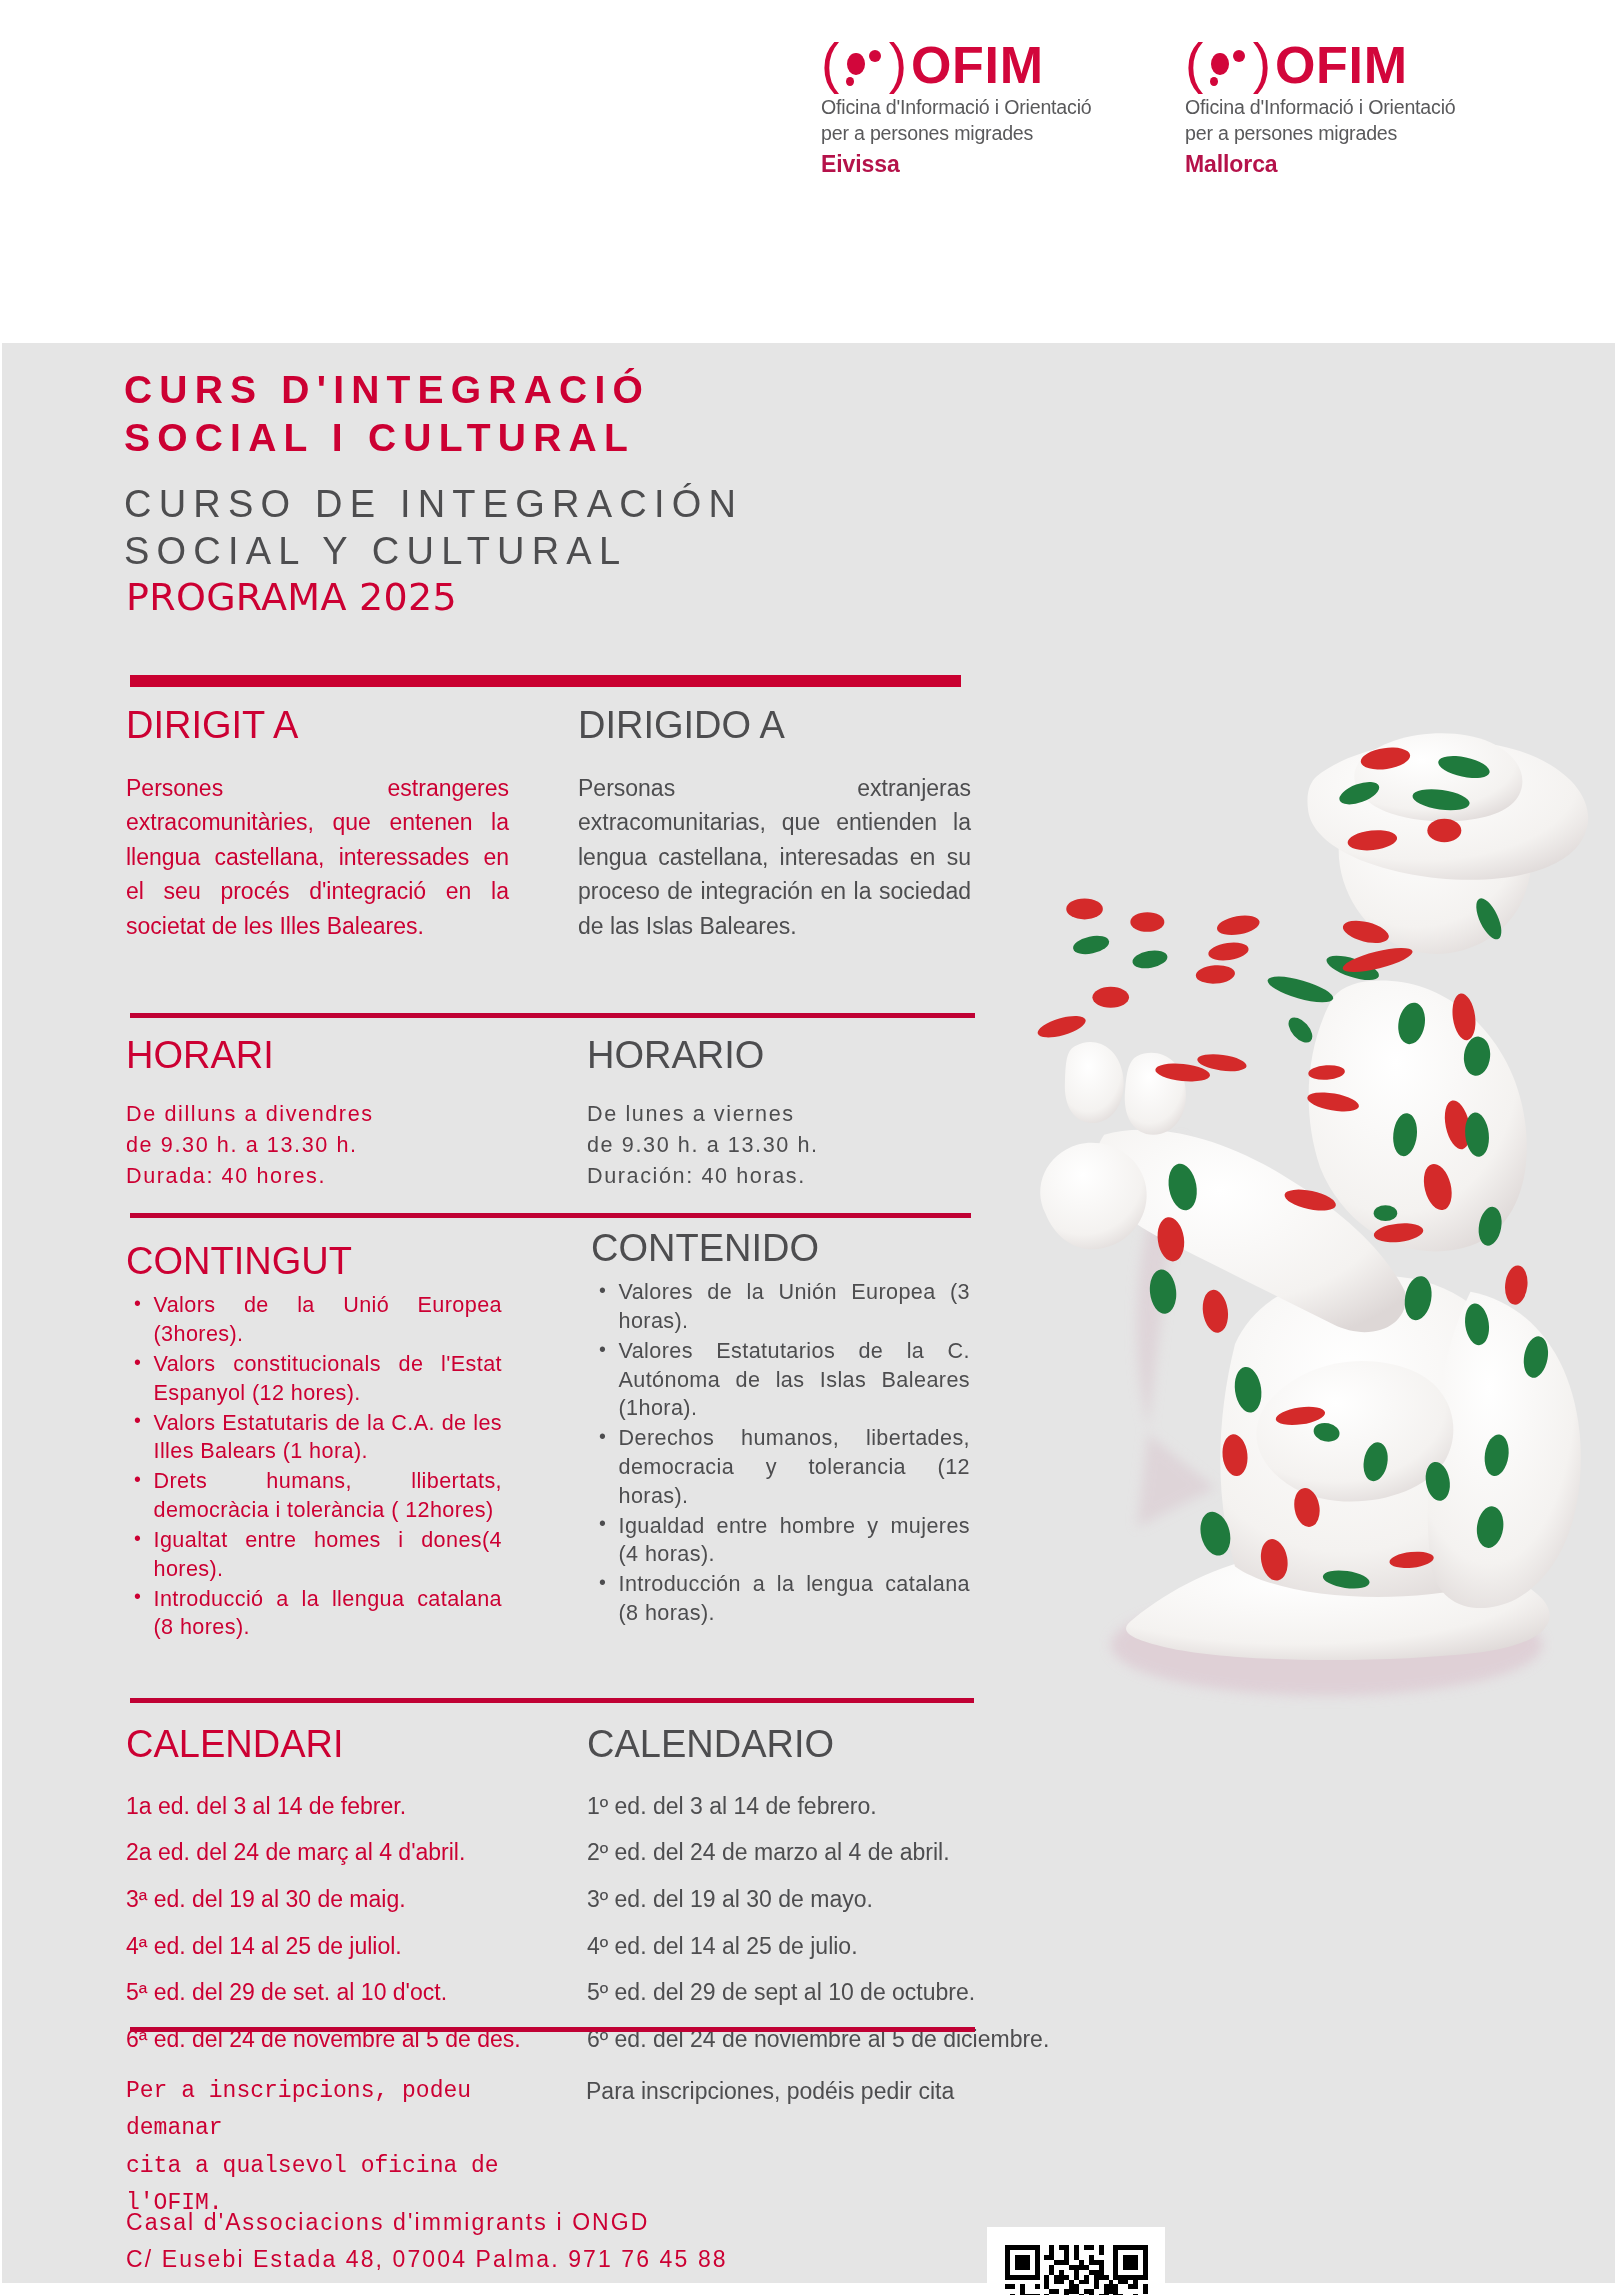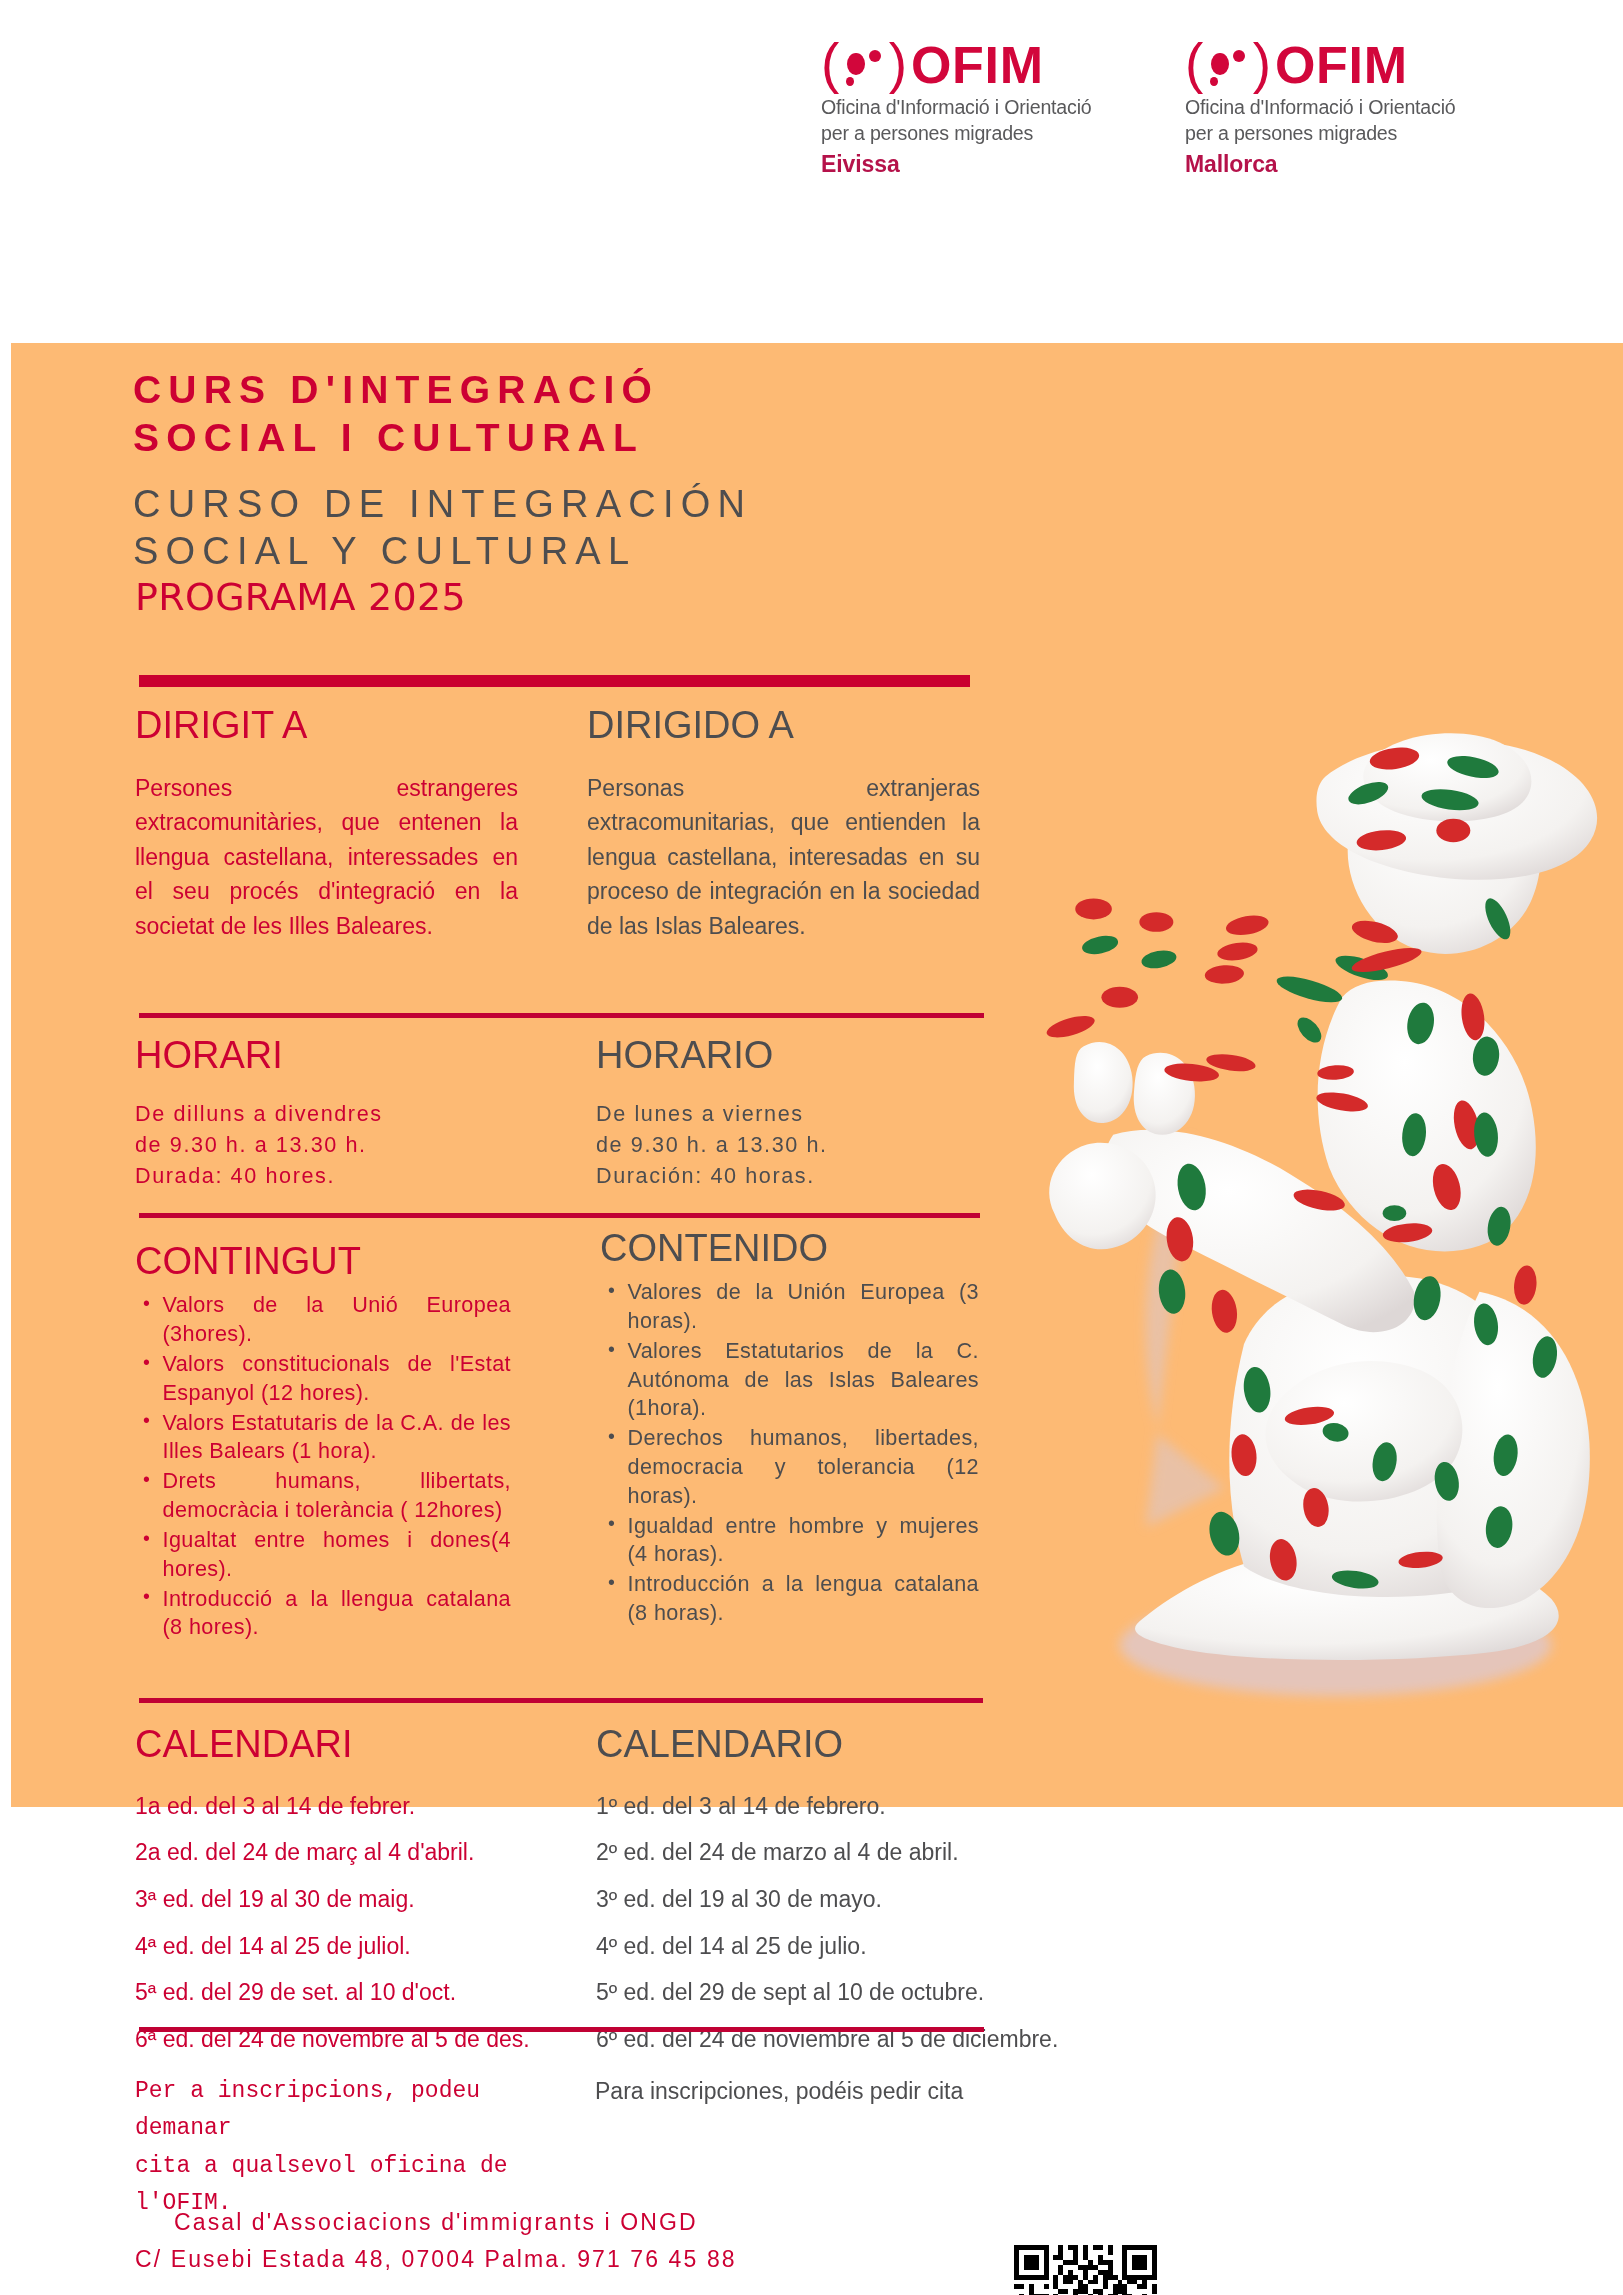--- a/index.html
+++ b/index.html
@@ -85,22 +85,22 @@
     font-family:"Liberation Sans", sans-serif; font-size:19.6px;
     color:#59595b; line-height:1.32; margin-top:5px; letter-spacing:-0.2px;
   }
   .ofim-island {
     font-family:"Liberation Sans", sans-serif; font-weight:bold;
     font-size:23px; color:#b5124a; margin-top:3.9px; letter-spacing:-0.1px;
   }
 
   
   #panel {
-    position:absolute; left:11px; top:343px; width:1613px; height:1464px;
-    background:#fdba74;
+    position:absolute; left:2px; top:343px; width:1613px; height:1940px;
+    background:#e5e5e5;
   }
 
   
   #title-block { position:absolute; left:122px; top:23px; }
   .t-ca {
     font-family:"Liberation Sans", sans-serif; font-weight:bold;
     font-size:39px; color:#cc0033; letter-spacing:7.2px; line-height:1.22;
     white-space:nowrap;
   }
   .t-es {
@@ -176,21 +176,21 @@
   .insc-ca {
     font-family:Liberation Mono, monospace; font-size:23px;
     color:#cc0033; line-height:1.62;
   }
   .insc-es {
     font-family:"Liberation Sans", sans-serif; font-size:23px;
     color:#4d4d4f; line-height:1.62;
   }
   .addr {
     font-family:"Liberation Sans", sans-serif; font-size:23px;
-    color:#cc0033; line-height:1.6; letter-spacing:2.1px;text-align:center;
+    color:#cc0033; line-height:1.6; letter-spacing:2.1px;
   }
 
   
   #qr-box {
     position:absolute; left:985px; top:1884px;
     width:178px; height:178px; background:#ffffff;
     display:flex; align-items:center; justify-content:center;
   }
   #qr { width:143px; height:143px; }
 

